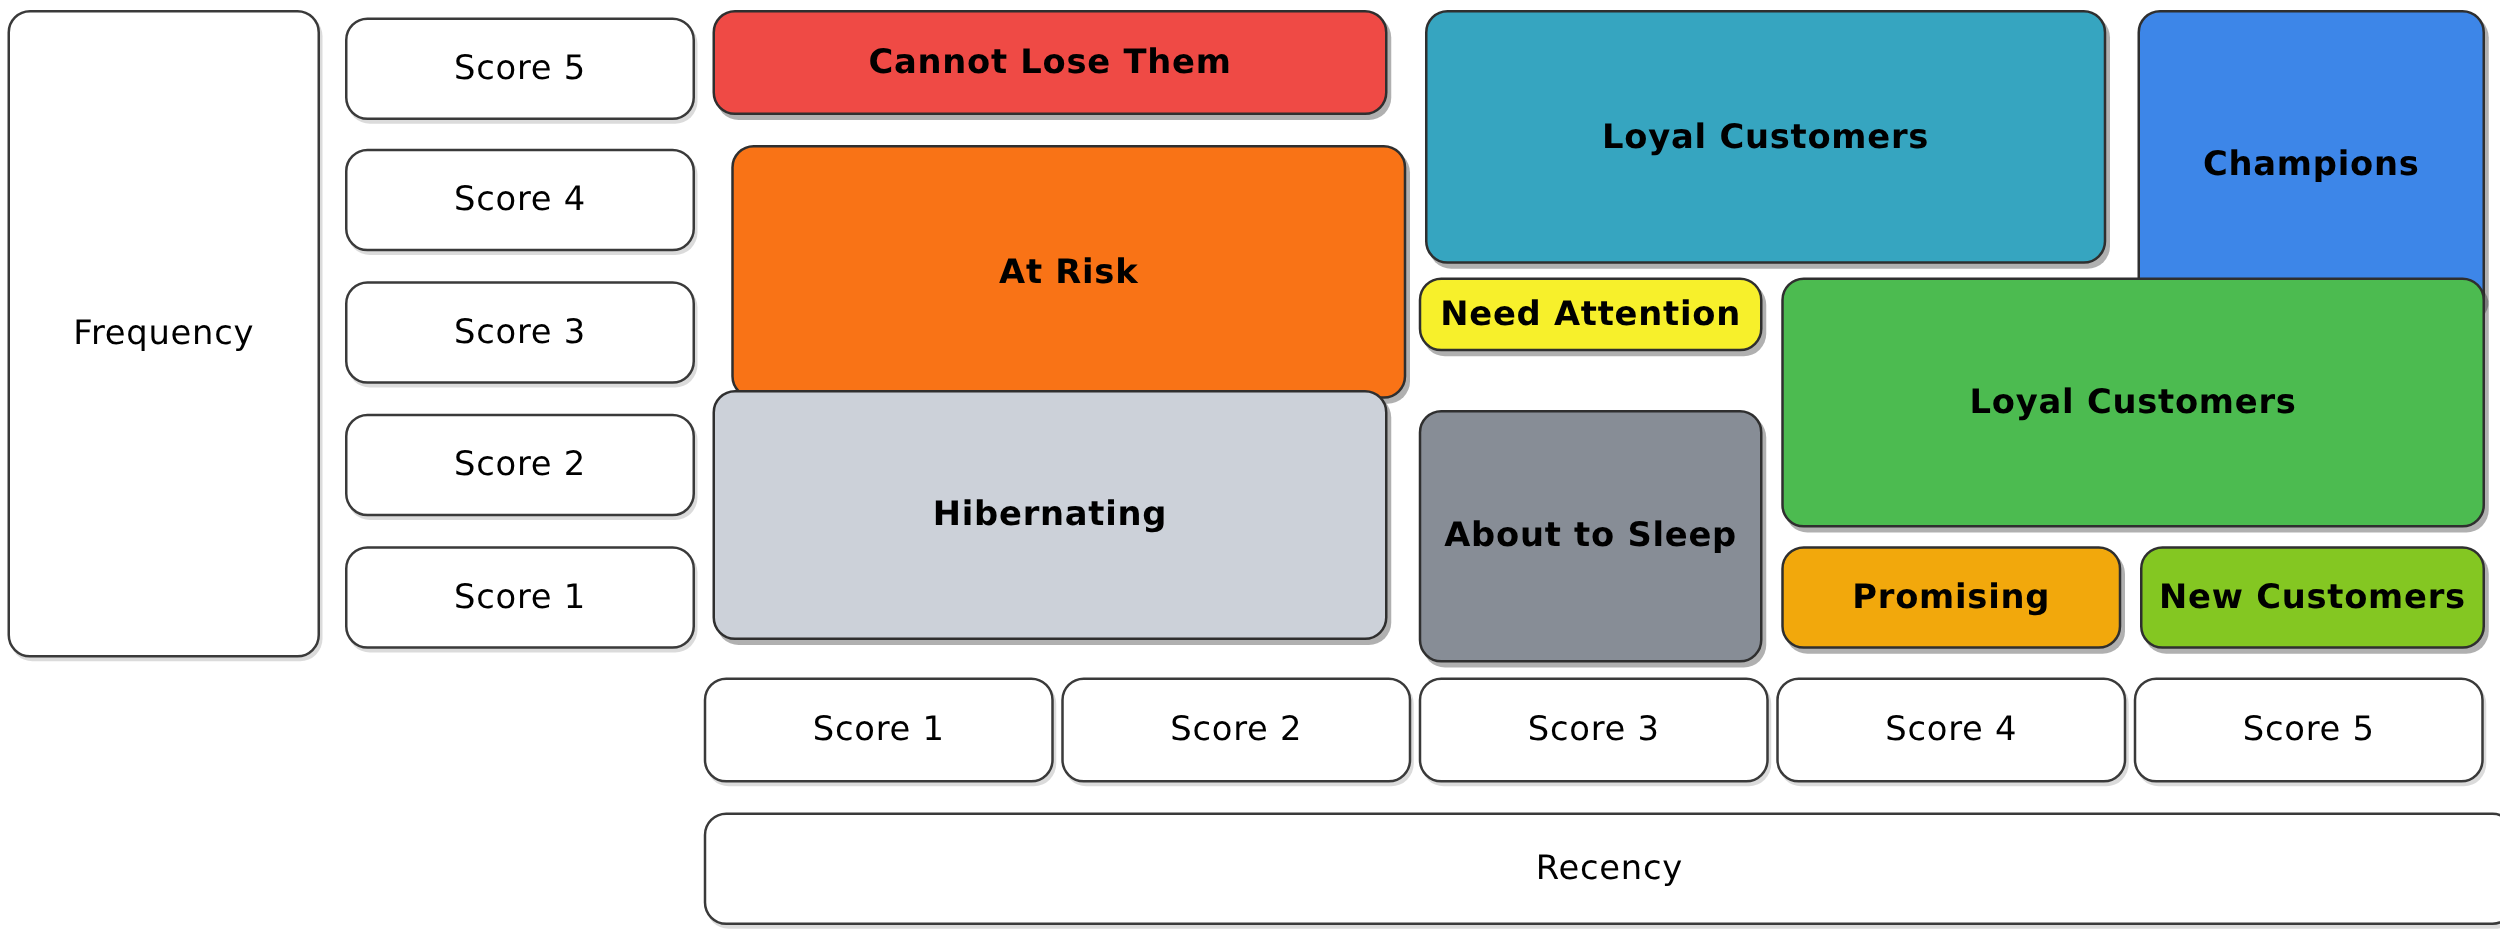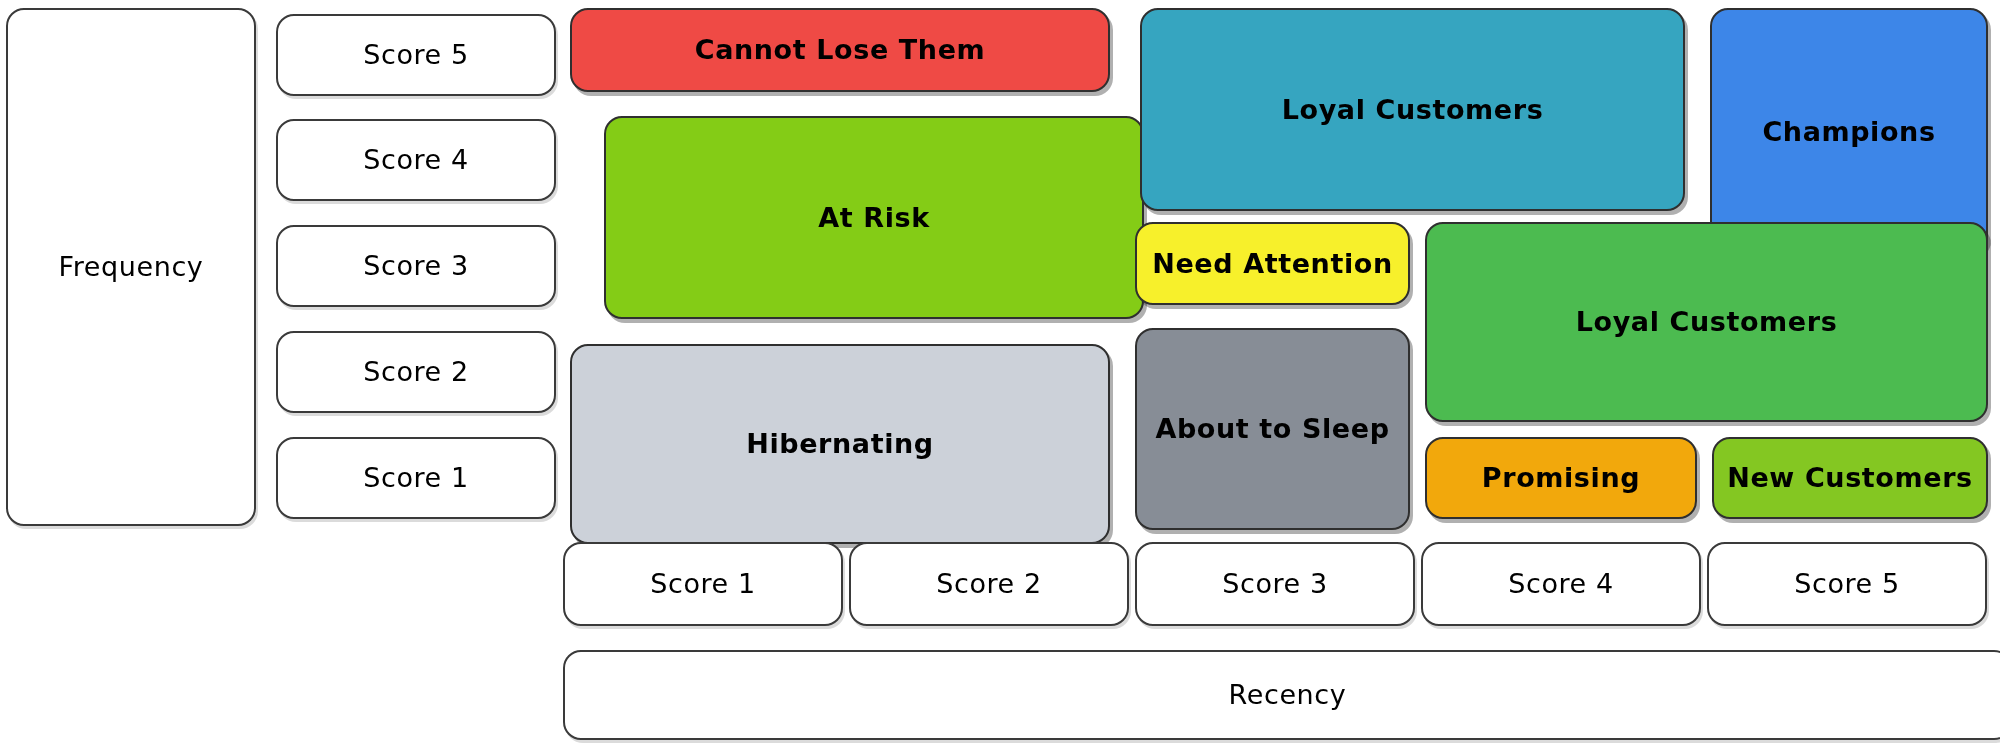--- a/index.html
+++ b/index.html
@@ -76,33 +76,33 @@
     <span class="label">Score 2</span>
   </div>
   <div class="box plain" style="left:276px; top:437px; width:280px; height:82px;">
     <span class="label">Score 1</span>
   </div>
 
   <div class="box seg" style="left:570px; top:8px; width:540px; height:84px; background:#ef4a45;">
     <span class="label">Cannot Lose Them</span>
   </div>
 
-  <div class="box seg" style="left:604px; top:116px; width:540px; height:203px; background:#84cc16;">
+  <div class="box seg" style="left:585px; top:116px; width:540px; height:203px; background:#f97316;">
     <span class="label">At Risk</span>
   </div>
 
-  <div class="box seg" style="left:570px; top:344px; width:540px; height:200px; background:#ccd1d9;justify-content:center;">
+  <div class="box seg" style="left:570px; top:312px; width:540px; height:200px; background:#ccd1d9;justify-content:center;">
     <span class="label">Hibernating</span>
   </div>
 
   <div class="box seg" style="left:1140px; top:8px; width:545px; height:203px; background:#36a5c0;">
     <span class="label">Loyal Customers</span>
   </div>
 
-  <div class="box seg" style="left:1135px; top:222px; width:275px; height:83px; background:#f7f02b;">
+  <div class="box seg" style="left:1135px; top:222px; width:275px; height:59px; background:#f7f02b;">
     <span class="label">Need Attention</span>
   </div>
 
   <div class="box seg" style="left:1135px; top:328px; width:275px; height:202px; background:#878d96;">
     <span class="label">About to Sleep</span>
   </div>
 
   <div class="box seg" style="left:1710px; top:8px; width:278px; height:247px; background:#3d86e8;">
     <span class="label">Champions</span>
   </div>

